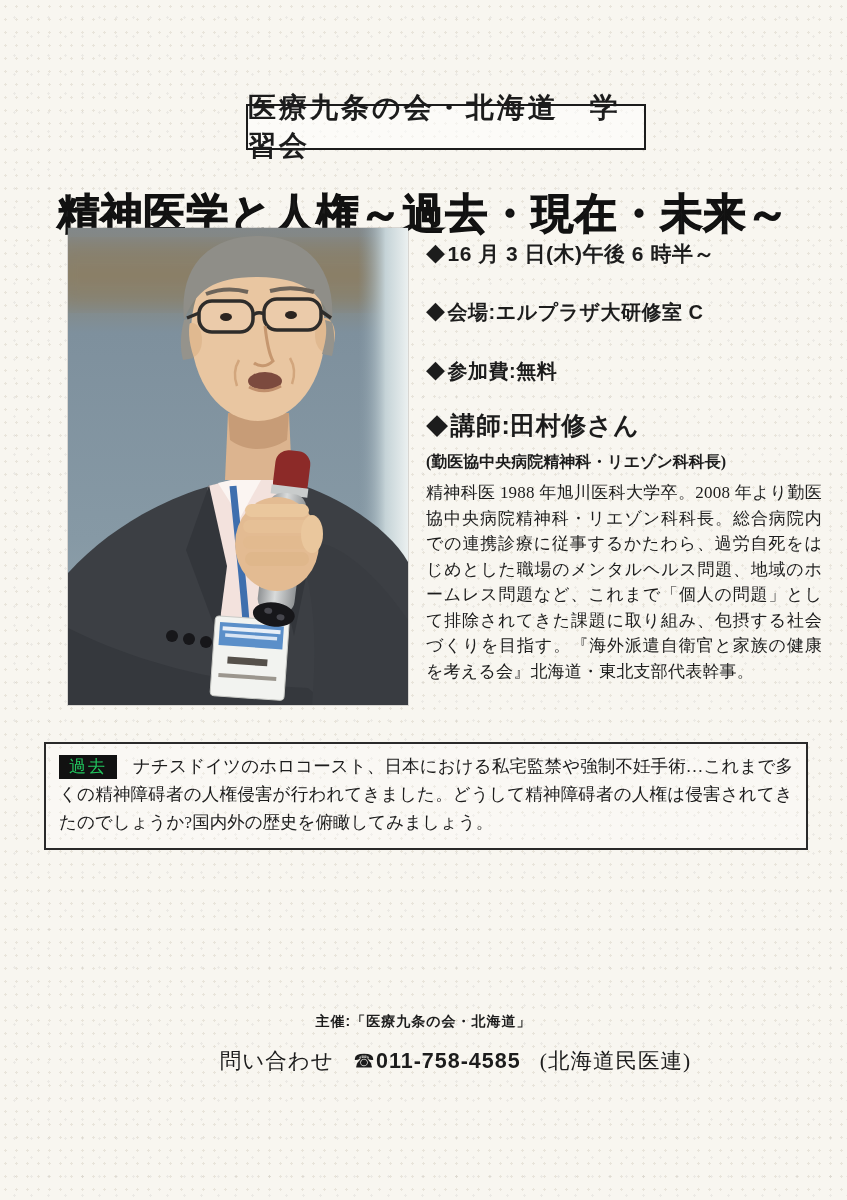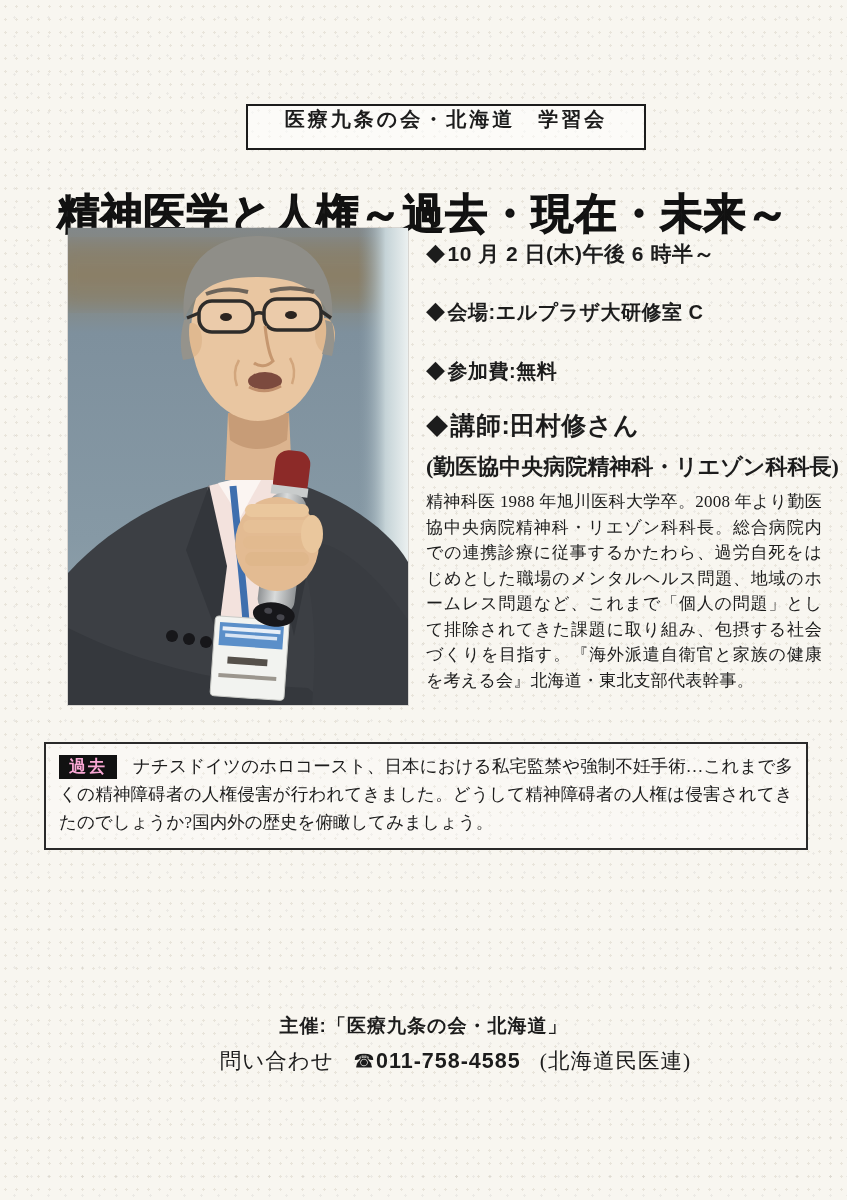--- a/index.html
+++ b/index.html
@@ -17,22 +17,22 @@
       radial-gradient(rgba(125,125,125,.10) 1px, transparent 1.3px);
     background-size:11px 13px,17px 19px;
     background-position:0 0,6px 8px;
     color:#1c1c1c;
     overflow:hidden;
   }
   
   .header-box{
     position:absolute;left:246px;top:104px;width:396px;height:42px;
     border:2px solid #1c1c1c;background:rgba(255,255,255,.55);
-    display:flex;justify-content:center;
-    font-size:20px;font-weight:bold;letter-spacing:3px;
+    display:flex;align-items:center;justify-content:center;
+    font-size:28px;font-weight:bold;letter-spacing:3px;
   }
   
   .main-title{
     position:absolute;left:30px;top:158px;width:787px;
     text-align:center;
     font-size:42px;font-weight:900;letter-spacing:1px;
     -webkit-text-stroke:1.2px #111;
     white-space:nowrap;
   }
   
@@ -49,51 +49,51 @@
     font-weight:bold;font-size:20px;letter-spacing:.5px;
     margin-bottom:32px;white-space:nowrap;
   }
   .detail-row .bullet{margin-right:2px;font-size:19px;}
   .detail-row.date{font-size:21px;margin-bottom:31px;}
   .detail-row.fee{margin-bottom:24px;}
   .detail-row.lecturer{font-size:25px;margin-bottom:10px;}
   .detail-row.lecturer .bullet{font-size:22px;}
   .affiliation{
     font-family:"Liberation Serif",serif;
-    font-weight:bold;font-size:22px;letter-spacing:0;
+    font-weight:bold;font-size:16px;letter-spacing:0;
     margin-bottom:7px;white-space:nowrap;
   }
   .bio{
     font-family:Liberation Serif, serif;
     font-size:17px;line-height:25.5px;text-align:justify;
     letter-spacing:.2px;
   }
   
   .topics-box{
     position:absolute;left:44px;top:742px;width:734px;
     border:2px solid #2a2a2a;
     padding:8px 13px 10px 13px;
     font-family:"Liberation Serif",serif;
     font-size:17.5px;line-height:28px;text-align:justify;
     background:rgba(255,255,255,.25);
   }
   .topic{margin:0 0 2px 0;}
   .topic-label{
     display:inline-block;
     font-family:"Liberation Sans",sans-serif;
-    background:#111;color:#f9a8d4;
-    font-weight:bold;font-size:17px;line-height:24px;
+    background:#111;color:#22c55e;
+    font-weight:normal;font-size:17px;line-height:24px;
     padding:0 10px;margin-right:16px;
     letter-spacing:2px;
     vertical-align:baseline;
   }
   
   .organizer{
     position:absolute;left:0;top:1013px;width:847px;
-    text-align:center;font-weight:bold;font-size:19px;letter-spacing:1px;
+    text-align:center;font-weight:bold;font-size:14px;letter-spacing:1px;
   }
   .contact{
     position:absolute;left:0;top:1046px;width:847px;
     text-align:center;font-family:"Liberation Serif",serif;
     font-size:21.5px;letter-spacing:1px;margin-left:32px;
   }
   .contact .phone-num{font-family:"Liberation Sans",sans-serif;font-weight:bold;}
   .contact .phone-glyph{font-size:22px;}
 </style>
 </head>
@@ -214,21 +214,21 @@
         <rect x="175" y="308" width="68" height="13" rx="6.5" fill="#e2ba8f"></rect>
         <rect x="177" y="324" width="64" height="14" rx="7" fill="#dfb78b"></rect>
         <ellipse cx="244" cy="306" rx="11" ry="19" fill="#eac79d"></ellipse>
       </g>
     </svg>
   </div>
 
   <div class="right-col">
     <div class="detail-row date">
       <span class="bullet">◆</span>
-      <span>10 月 2 日(木)午後 6 時半～</span>
+      <span>16 月 3 日(木)午後 6 時半～</span>
     </div>
     <div class="detail-row venue">
       <span class="bullet">◆</span>
       <span>会場:エルプラザ大研修室 C</span>
     </div>
     <div class="detail-row fee">
       <span class="bullet">◆</span>
       <span>参加費:無料</span>
     </div>
     <div class="detail-row lecturer">

